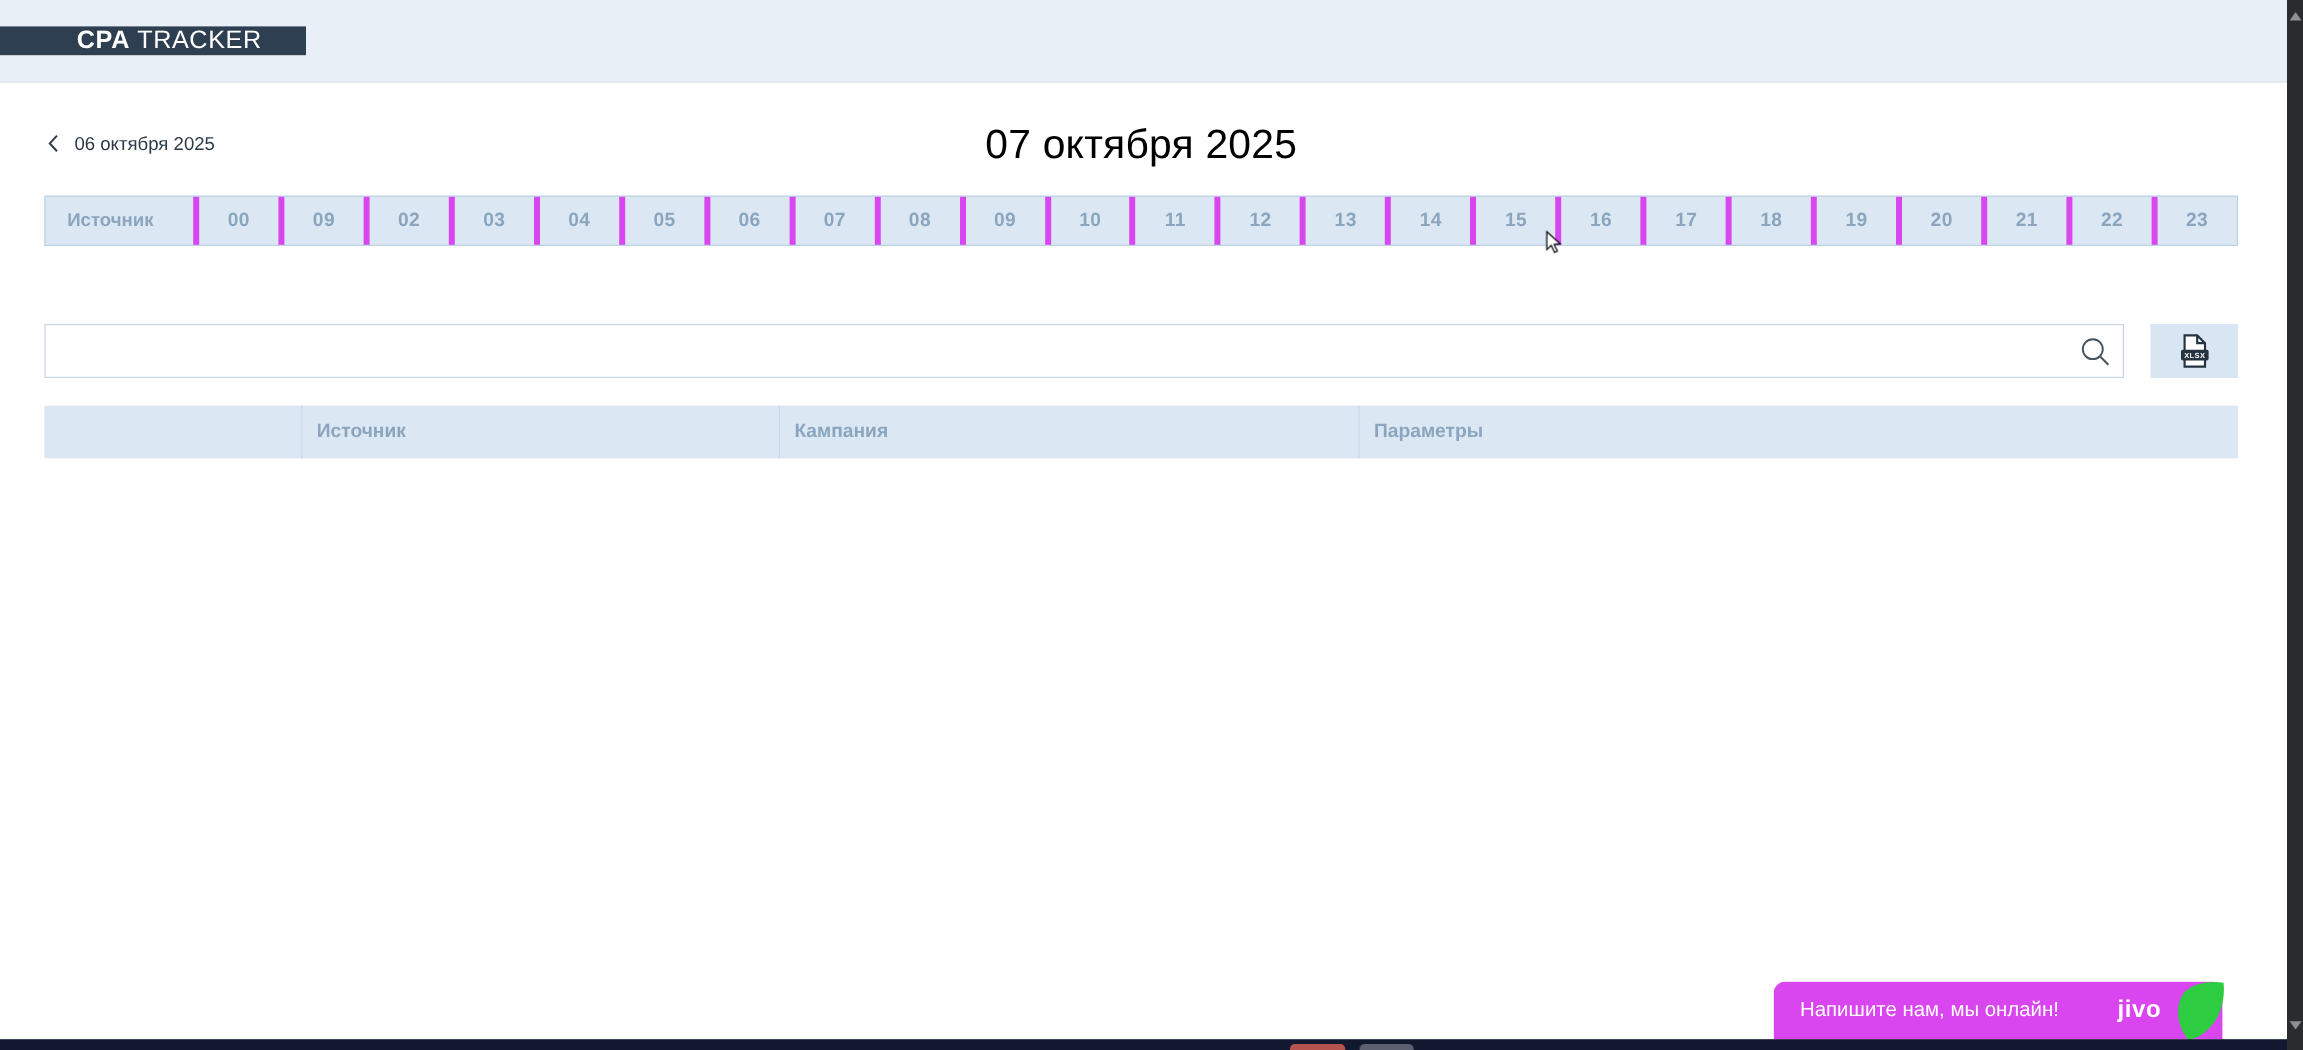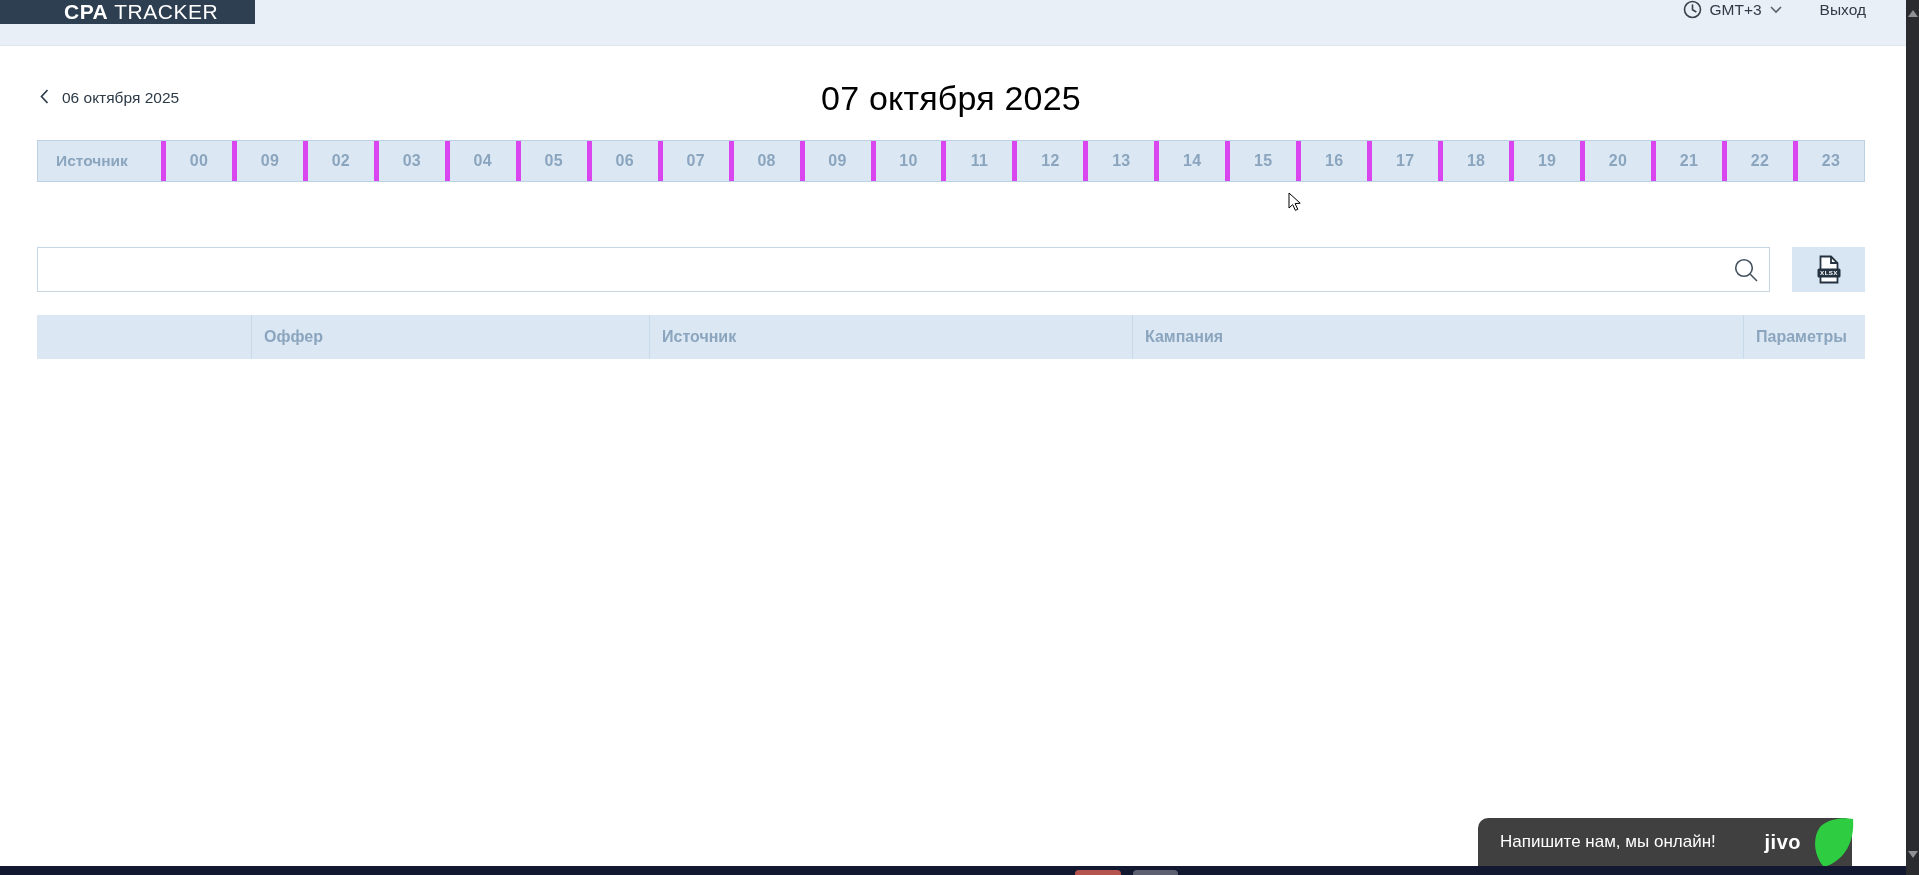--- a/index.html
+++ b/index.html
@@ -1,21 +1,21 @@
 <!DOCTYPE html>
 <html><head>
 <meta charset="utf-8">
 <style>
   * { margin:0; padding:0; box-sizing:border-box; }
   html,body { width:1919px; height:875px; overflow:hidden; background:#fff;
               font-family:"Liberation Sans", sans-serif; }
 
   
-  .topbar { position:relative; width:100%; height:46px; background:#e9eff6;
-            display:flex; align-items:flex-start; border-bottom:1px solid #dde5ee; }
+  .topbar { position:relative; width:100%; height:69px; background:#e9eff6;
+            display:flex; align-items:center; border-bottom:1px solid #dde5ee; }
   .logo-block { width:255px; background:#2e3f51; color:#fff; display:flex;
                 align-items:center; padding-left:64px; cursor:pointer; flex:0 0 auto; }
   .logo-block .t1 { font-weight:bold; font-size:21px; letter-spacing:.5px; }
   .logo-block .t2 { font-weight:normal; font-size:21px; letter-spacing:.5px; margin-left:6px; }
   .nav { display:flex; align-items:center; gap:29px; margin-left:91px; }
   .nav-item { font-size:15.5px; color:#2f3a46; letter-spacing:.2px; cursor:pointer; white-space:nowrap; }
   .top-right { margin-left:auto; display:flex; align-items:center; gap:38px; padding-right:53px; }
   .tz-group { display:flex; align-items:center; gap:8px; cursor:pointer; }
   .tz-label { font-size:15.5px; color:#2f3a46; }
   .logout { font-size:15.5px; color:#2f3a46; cursor:pointer; }
@@ -50,21 +50,21 @@
               font-weight:bold; color:#8ba5be; border-left:1px solid #c9daea; overflow:hidden; }
   .col-cell:first-child { border-left:none; }
   .col-cell:nth-child(1) { width:214px; }
   .col-cell:nth-child(2) { width:398px; }
   .col-cell:nth-child(3) { width:483px; }
   .col-cell:nth-child(4) { width:611px; }
   .col-cell:nth-child(5) { width:122px; flex:1; }
 
   
   .chat { position:fixed; left:1478px; top:818px; width:374px; height:48px;
-          background:#404040; border-radius:10px 8px 0 0; display:flex; align-items:center;
+          background:#d946ef; border-radius:10px 8px 0 0; display:flex; align-items:center;
           cursor:pointer; }
   .chat-msg { color:#fff; font-size:17px; margin-left:22px; white-space:nowrap; }
   .chat-brand { position:absolute; right:51px; top:50%; transform:translateY(-50%);
                 color:#fff; font-size:20px; font-weight:600; letter-spacing:.5px; }
   .chat-leaf { position:absolute; right:-2px; top:0; }
 
   
   .bottom-strip { position:fixed; left:0; bottom:0; width:1919px; height:9px; background:#11182f; }
   .peek-btn-red  { position:fixed; left:1075px; bottom:0; width:46px; height:5px;
                    background:#b5544f; border-radius:4px 4px 0 0; cursor:pointer; }
@@ -83,33 +83,20 @@
 
   .cursor { position:fixed; left:1288px; top:192px; z-index:99; pointer-events:none; }
 </style>
 </head>
 <body>
 
 <div class="topbar">
   <div class="logo-block">
     <span class="t1">CPA</span>
     <span class="t2">TRACKER</span>
-  </div>
-  <div class="top-right">
-    <div class="tz-group">
-      <svg class="tzclock" width="19" height="19" viewBox="0 0 19 19">
-        <circle cx="9.5" cy="9.5" r="8" fill="none" stroke="#39434e" stroke-width="1.6"></circle>
-        <path d="M9.5 5 v4.8 l3.4 1.9" fill="none" stroke="#39434e" stroke-width="1.6" stroke-linecap="round"></path>
-      </svg>
-      <span class="tz-label">GMT+3</span>
-      <svg width="12" height="8" viewBox="0 0 12 8">
-        <polyline points="1,1 6,6 11,1" fill="none" stroke="#5a6470" stroke-width="1.6"></polyline>
-      </svg>
-    </div>
-    <div class="logout">Выход</div>
   </div>
 </div>
 
 <div class="content">
 
   <div class="date-row">
     <div class="prev-link">
       <svg width="9" height="15" viewBox="0 0 9 15">
         <polyline points="7.5,1 1.5,7.5 7.5,14" fill="none" stroke="#2e3c49" stroke-width="1.7"></polyline>
       </svg>
@@ -159,21 +146,20 @@
         <path d="M3.5 1.5 h10.5 l6.5 6.5 v19.5 h-17 z" fill="#fff" stroke="#253341" stroke-width="1.8"></path>
         <path d="M14 1.5 v6.5 h6.5" fill="none" stroke="#253341" stroke-width="1.8"></path>
         <rect x="0.5" y="13.5" width="23" height="9" rx="1.5" fill="#253341"></rect>
         <text x="12" y="20.4" font-size="6.2" font-weight="bold" fill="#fff" text-anchor="middle" font-family="Liberation Sans, sans-serif" letter-spacing="0.4">XLSX</text>
       </svg>
     </button>
   </div>
 
   <div class="data-header" id="data-header">
       <div class="col-cell"></div>
-      <div class="col-cell">Оффер</div>
       <div class="col-cell">Источник</div>
       <div class="col-cell">Кампания</div>
       <div class="col-cell">Параметры</div>
     </div>
 
 </div>
 
 <div class="chat">
   <span class="chat-msg">Напишите нам, мы онлайн!</span>
   <span class="chat-brand">jivo</span>

